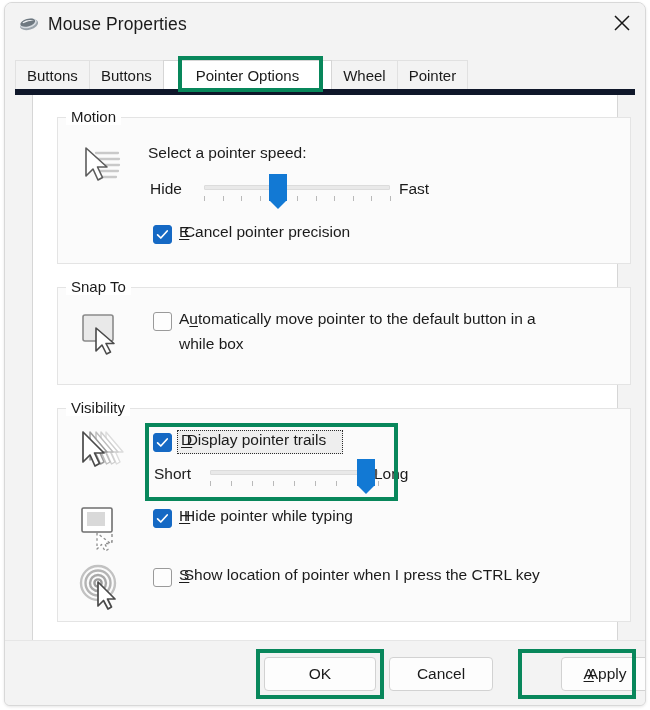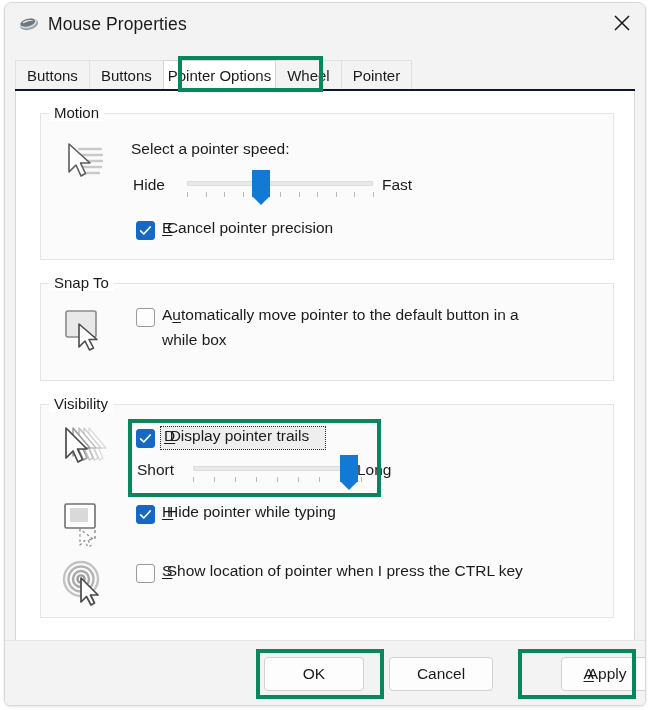--- a/index.html
+++ b/index.html
@@ -62,21 +62,21 @@
   }
   .close-btn svg { display: block; }
 
   
   .tabstrip {
     position: relative;
     margin: 14px 10px 0 10px;
     height: 30px;
     display: flex;
     align-items: flex-end;
-    border-bottom: 2px solid #0f172a;
+    border-bottom: 6px solid #0f172a;
   }
   .tab {
     position: relative;
     height: 29px;
     line-height: 29px;
     padding: 0 11px;
     font-size: 15px;
     color: #1b1b1b;
     background: #f3f3f3;
     border: 1px solid #e1e1e1;
@@ -95,21 +95,21 @@
     position: absolute;
     border: 4px solid #08875b;
     box-sizing: border-box;
     pointer-events: none;
     z-index: 5;
   }
 
   
   .page {
     position: relative;
-    margin: 0 10px;
+    margin: 0 27px;
     height: 552px;
     background: #ffffff;
     border: 1px solid #d6d6d6;
     border-top: none;
     box-sizing: border-box;
   }
 
   
   .group {
     position: absolute;
@@ -231,21 +231,21 @@
     height: 34px;
     line-height: 32px;
     text-align: center;
     font-size: 15.5px;
     color: #1b1b1b;
     background: #fdfdfd;
     border: 1px solid #d2d2d2;
     border-radius: 4px;
     box-sizing: border-box;
   }
-  .btn-ok     { left: 259px; width: 100px; }
+  .btn-ok     { left: 259px; width: 112px; }
   .btn-cancel { left: 384px; width: 104px; }
   .btn-apply  { left: 521px; width: 88px; margin-left: 35px; }
 
   .icon-cell {
     position: absolute;
     width: 52px;
     height: 52px;
   }
   .icon-cell svg { display: block; }
 </style>
@@ -268,21 +268,21 @@
     <div class="close-btn">
       <svg width="18" height="18" viewBox="0 0 18 18">
         <path d="M2 2 L16 16 M16 2 L2 16" stroke="#171717" stroke-width="1.5" fill="none"></path>
       </svg>
     </div>
   </div>
 
   <div class="tabstrip">
     <div class="tab">Buttons</div>
     <div class="tab">Buttons</div>
-    <div class="tab selected" style="padding:0 4px;">Pointer Options</div>
+    <div class="tab selected" style="padding:0 32px;">Pointer Options</div>
     <div class="tab">Wheel</div>
     <div class="tab">Pointer</div>
     <div class="tab-highlight" style="left:163px; top:-3px; width:145px; height:36px;"></div>
   </div>
 
   <div class="page">
 
     <div class="group" style="left:24px; top:22px; width:574px; height:147px;">
       <span class="group-title">Motion</span>
 

